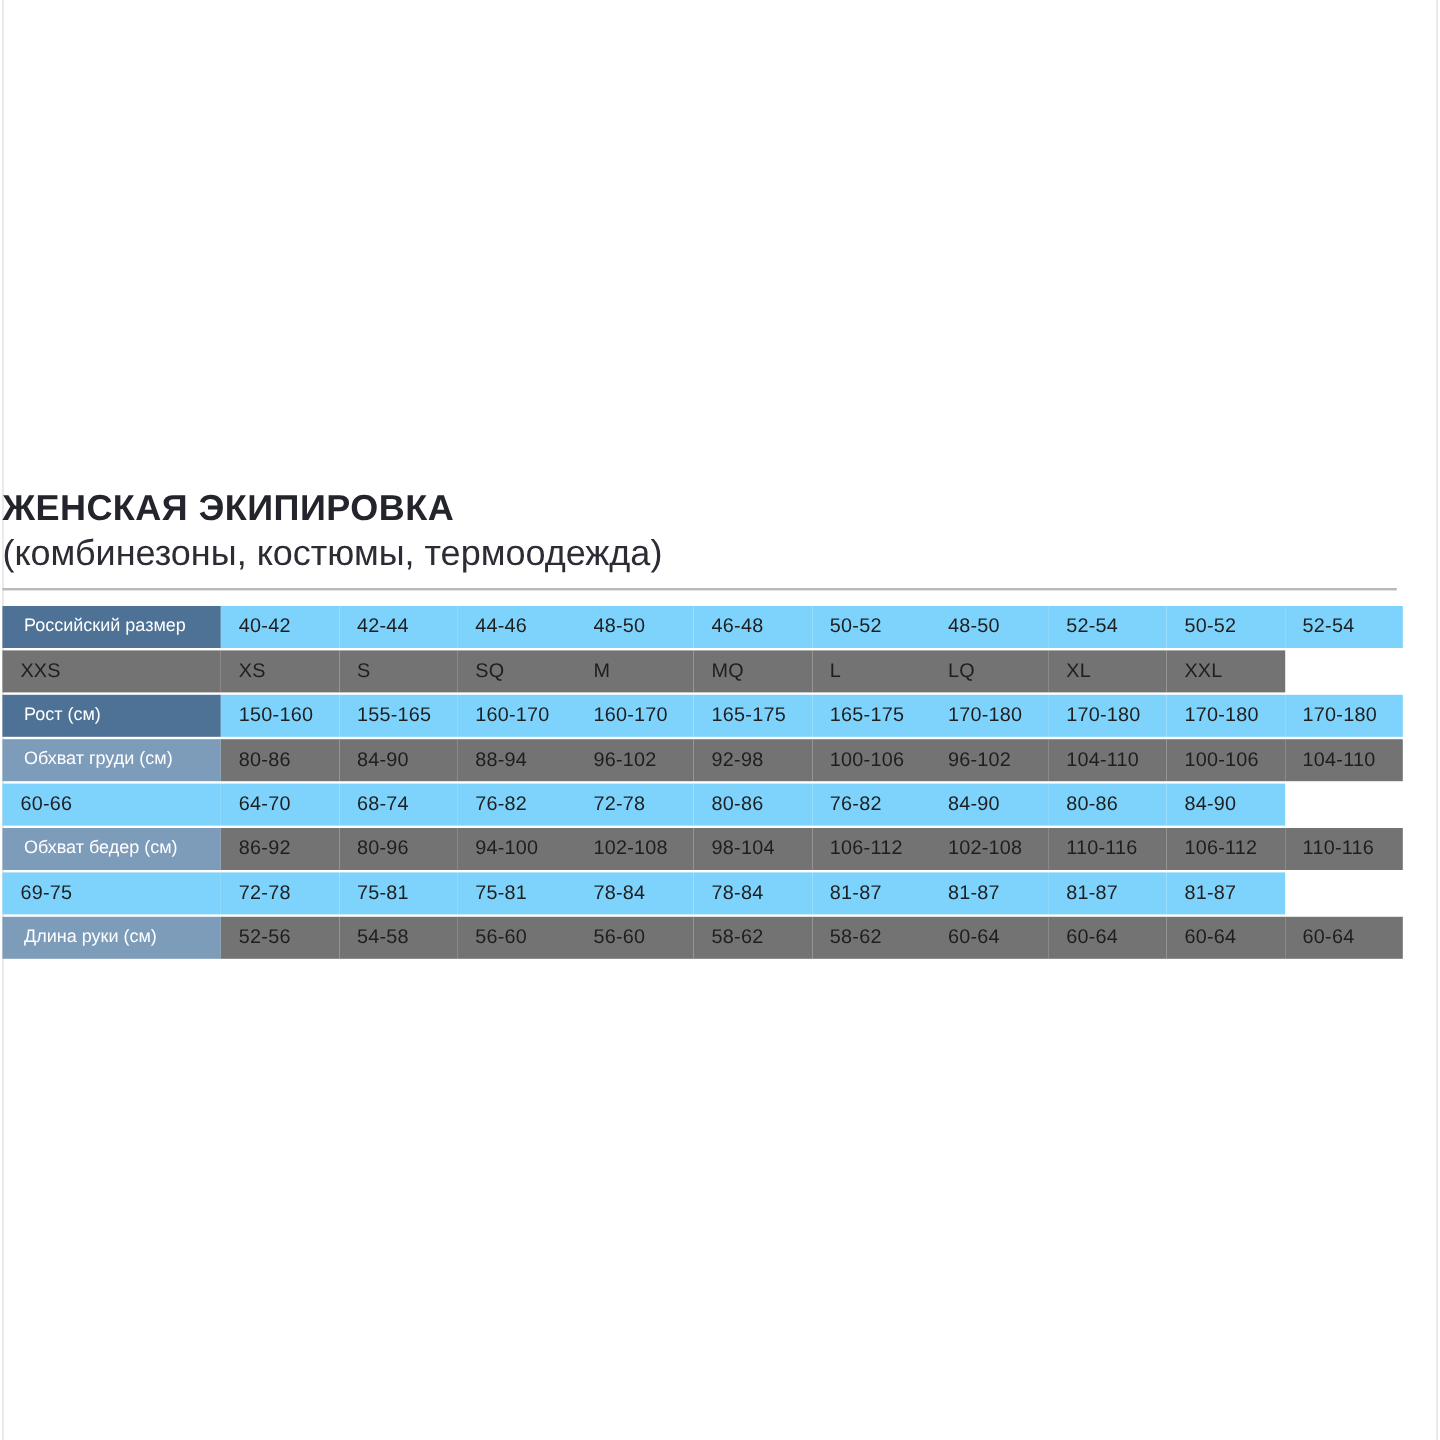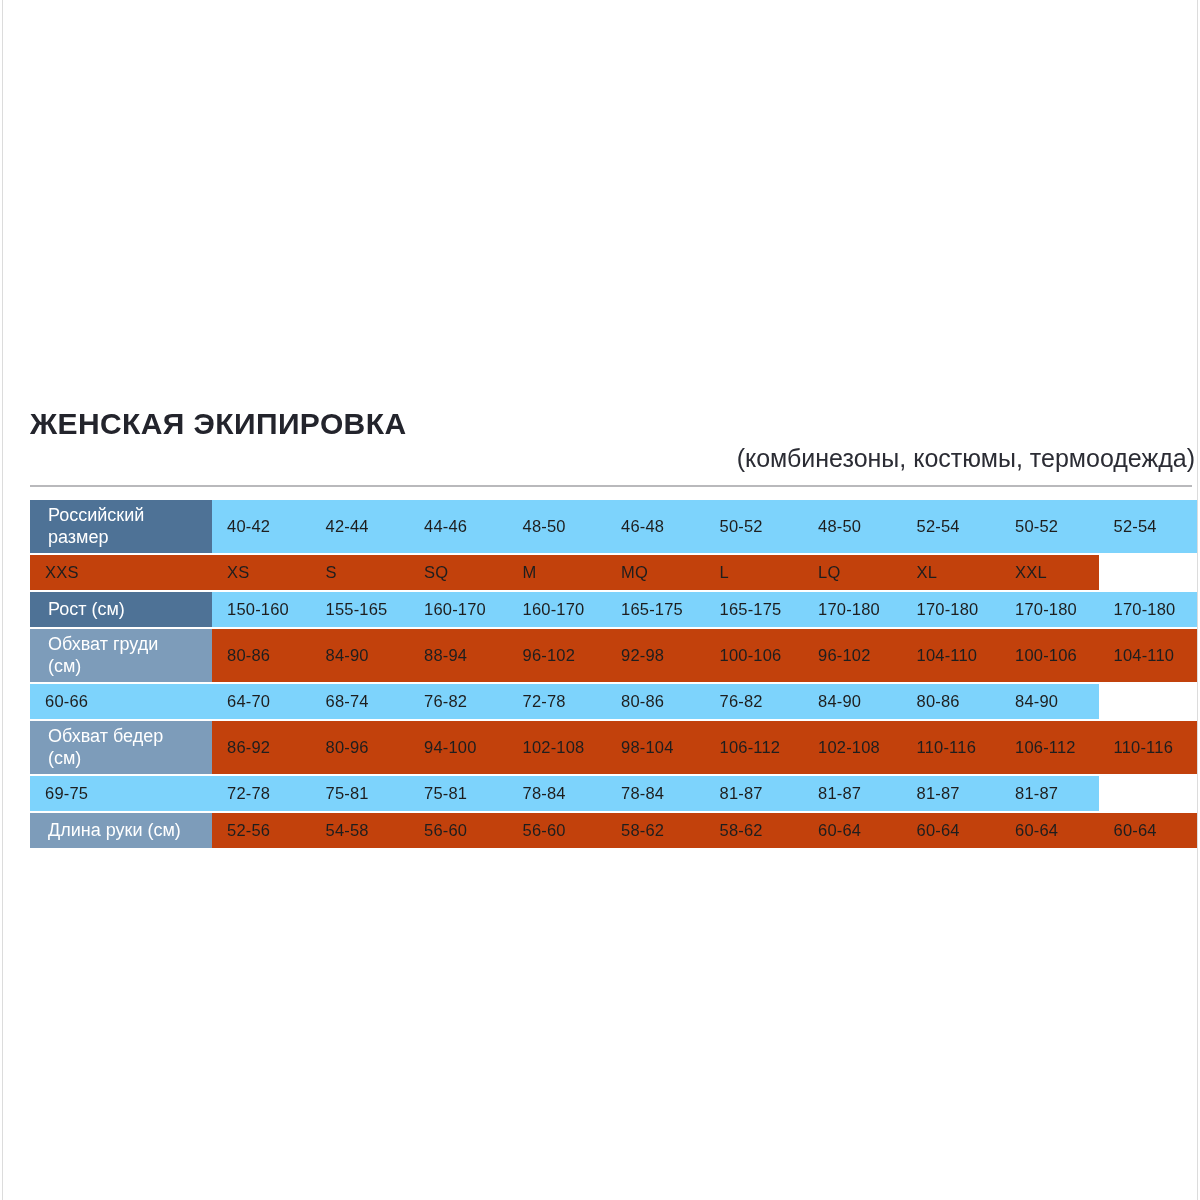--- a/index.html
+++ b/index.html
@@ -15,39 +15,38 @@
   
   .page .edge-left, .page .edge-right {
     position: absolute; top: 0; bottom: 0; width: 1px; background: #dcdcdc;
   }
   .page .edge-left  { left: 2px; }
   .page .edge-right { right: 2px; }
 
   .content {
     position: absolute;
     top: 409px;
-    left: 30px;
+    left: 2px;
     width: 1165px;
   }
 
   .title {
     margin: 0;
     font-size: 30px;
     font-weight: bold;
     letter-spacing: 0.4px;
     color: #23242c;
     line-height: 1.0;
   }
   .subtitle {
     margin: 6px 0 0 0;
-    font-size: 25px;
+    font-size: 30px;
     font-weight: 400;
     color: #2b2c34;
     line-height: 1.1;
-    text-align: right;
   }
   .divider {
     margin-top: 12px;
     height: 2px;
     background: #b9b9bc;
     width: 1162px;
   }
 
   .size-table {
     margin-top: 13px;
@@ -57,35 +56,35 @@
     display: grid;
     grid-template-columns: 182px repeat(10, 1fr);
     margin-bottom: 2px;
     min-height: 35px;
   }
   .trow .rlabel {
     display: flex;
     align-items: center;
     padding: 4px 24px 4px 18px;
     color: #ffffff;
-    font-size: 18px;
+    font-size: 15px;
     line-height: 1.25;
   }
   .trow .cell {
     display: flex;
     align-items: center;
     padding-left: 15px;
     font-size: 16.5px;
     color: #1e1e1e;
     letter-spacing: 0.2px;
   }
   .trow.dark  .rlabel { background: #4e7296; }
   .trow.light .rlabel { background: #7d9cba; }
   .trow.dark  .cell   { background: #7dd3fc; }
-  .trow.light .cell   { background: #c2410c; }
+  .trow.light .cell   { background: #737373; }
 </style>
 </head>
 <body>
 
 <div class="page">
   <div class="edge-left"></div>
   <div class="edge-right"></div>
 
   <div class="content">
     <h1 class="title">ЖЕНСКАЯ ЭКИПИРОВКА</h1>

